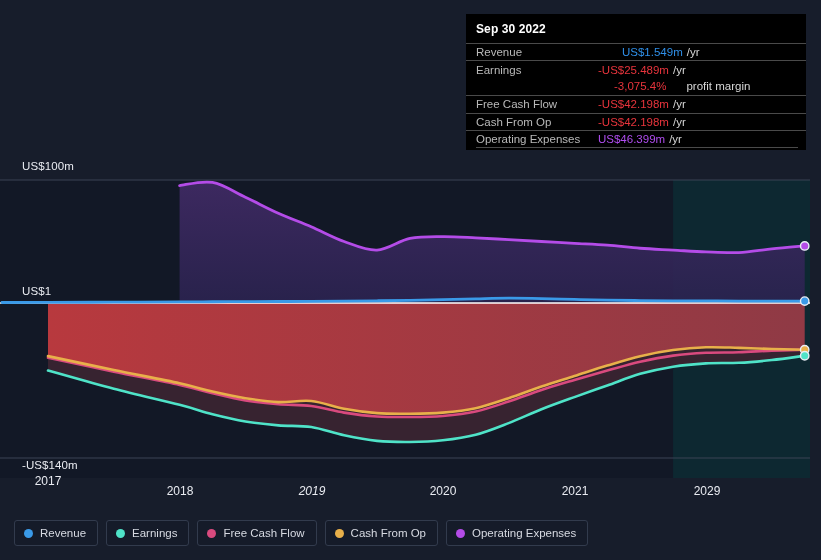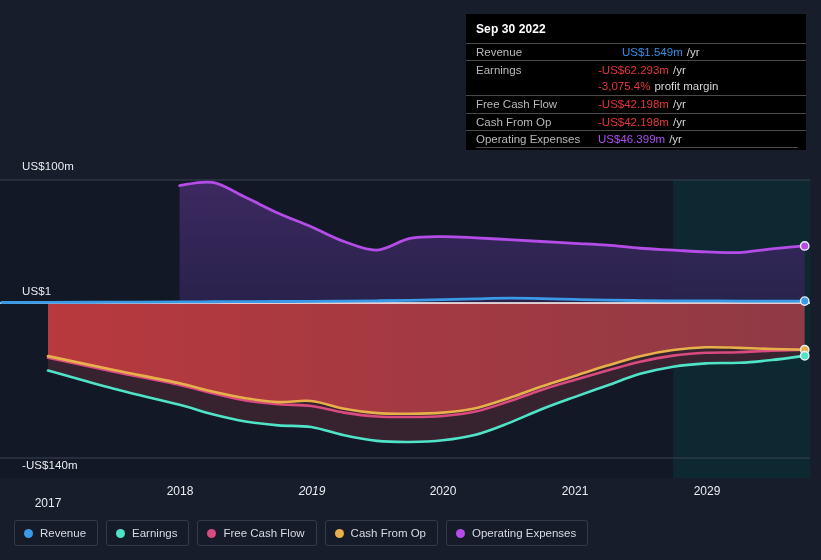--- a/index.html
+++ b/index.html
@@ -71,20 +71,21 @@
   .tt-row {
     display: flex;
     align-items: center;
     border-top: 1px solid #4a4a4a;
     height: 17.4px;
     padding-left: 10px;
     box-sizing: border-box;
   }
   .tt-row.no-rule {
     border-top: none;
+    gap: 16px;
   }
   .tt-label {
     width: 122px;
     color: #b9b9b9;
     flex: 0 0 auto;
     font-size: 11.5px;
   }
   .tt-value {
     font-size: 11.5px;
     white-space: nowrap;
@@ -183,39 +184,39 @@
         <circle cx="804.6999999999999" cy="355.7420714285714" r="4.2" fill="#4fe3c8" stroke="#e9eef5" stroke-width="1.4"></circle>
       </svg>
   </div>
 
   <div id="y-axis">
       <div class="y-axis-label" style="left: 22px; top: 160px;">US$100m</div>
       <div class="y-axis-label" style="left: 22px; top: 285px;">US$1</div>
       <div class="y-axis-label" style="left: 22px; top: 459px;">-US$140m</div>
     </div>
   <div id="x-axis">
-      <div class="x-axis-label" style="left: 48px; top: 474px; margin-top: 22px;">2017</div>
+      <div class="x-axis-label" style="left: 48px; top: 474px;">2017</div>
       <div class="x-axis-label" style="left: 180px; top: 484px;">2018</div>
       <div class="x-axis-label" style="left: 312px; top: 484px; font-style: italic;">2019</div>
       <div class="x-axis-label" style="left: 443px; top: 484px;">2020</div>
       <div class="x-axis-label" style="left: 575px; top: 484px;">2021</div>
       <div class="x-axis-label" style="left: 707px; top: 484px;">2029</div>
     </div>
 
   <div id="tooltip">
     <div class="tt-date">Sep 30 2022</div>
     <div id="tt-rows">
         <div class="tt-row">
           <span class="tt-label">Revenue</span>
           <span class="tt-value" style="color: rgb(47, 143, 232); margin-left: 24px;">US$1.549m</span>
           <span class="tt-suffix">/yr</span>
         </div>
         <div class="tt-row">
           <span class="tt-label">Earnings</span>
-          <span class="tt-value" style="color: rgb(232, 52, 60);">-US$62.293m</span>
+          <span class="tt-value" style="color: rgb(232, 52, 60);">-US$25.489m</span>
           <span class="tt-suffix">/yr</span>
         </div>
         <div class="tt-row no-rule">
           <span class="tt-label"></span>
           <span class="tt-value" style="color: rgb(232, 52, 60);">-3,075.4%</span>
           <span class="tt-suffix">profit margin</span>
         </div>
         <div class="tt-row">
           <span class="tt-label">Free Cash Flow</span>
           <span class="tt-value" style="color: rgb(232, 52, 60);">-US$42.198m</span>

